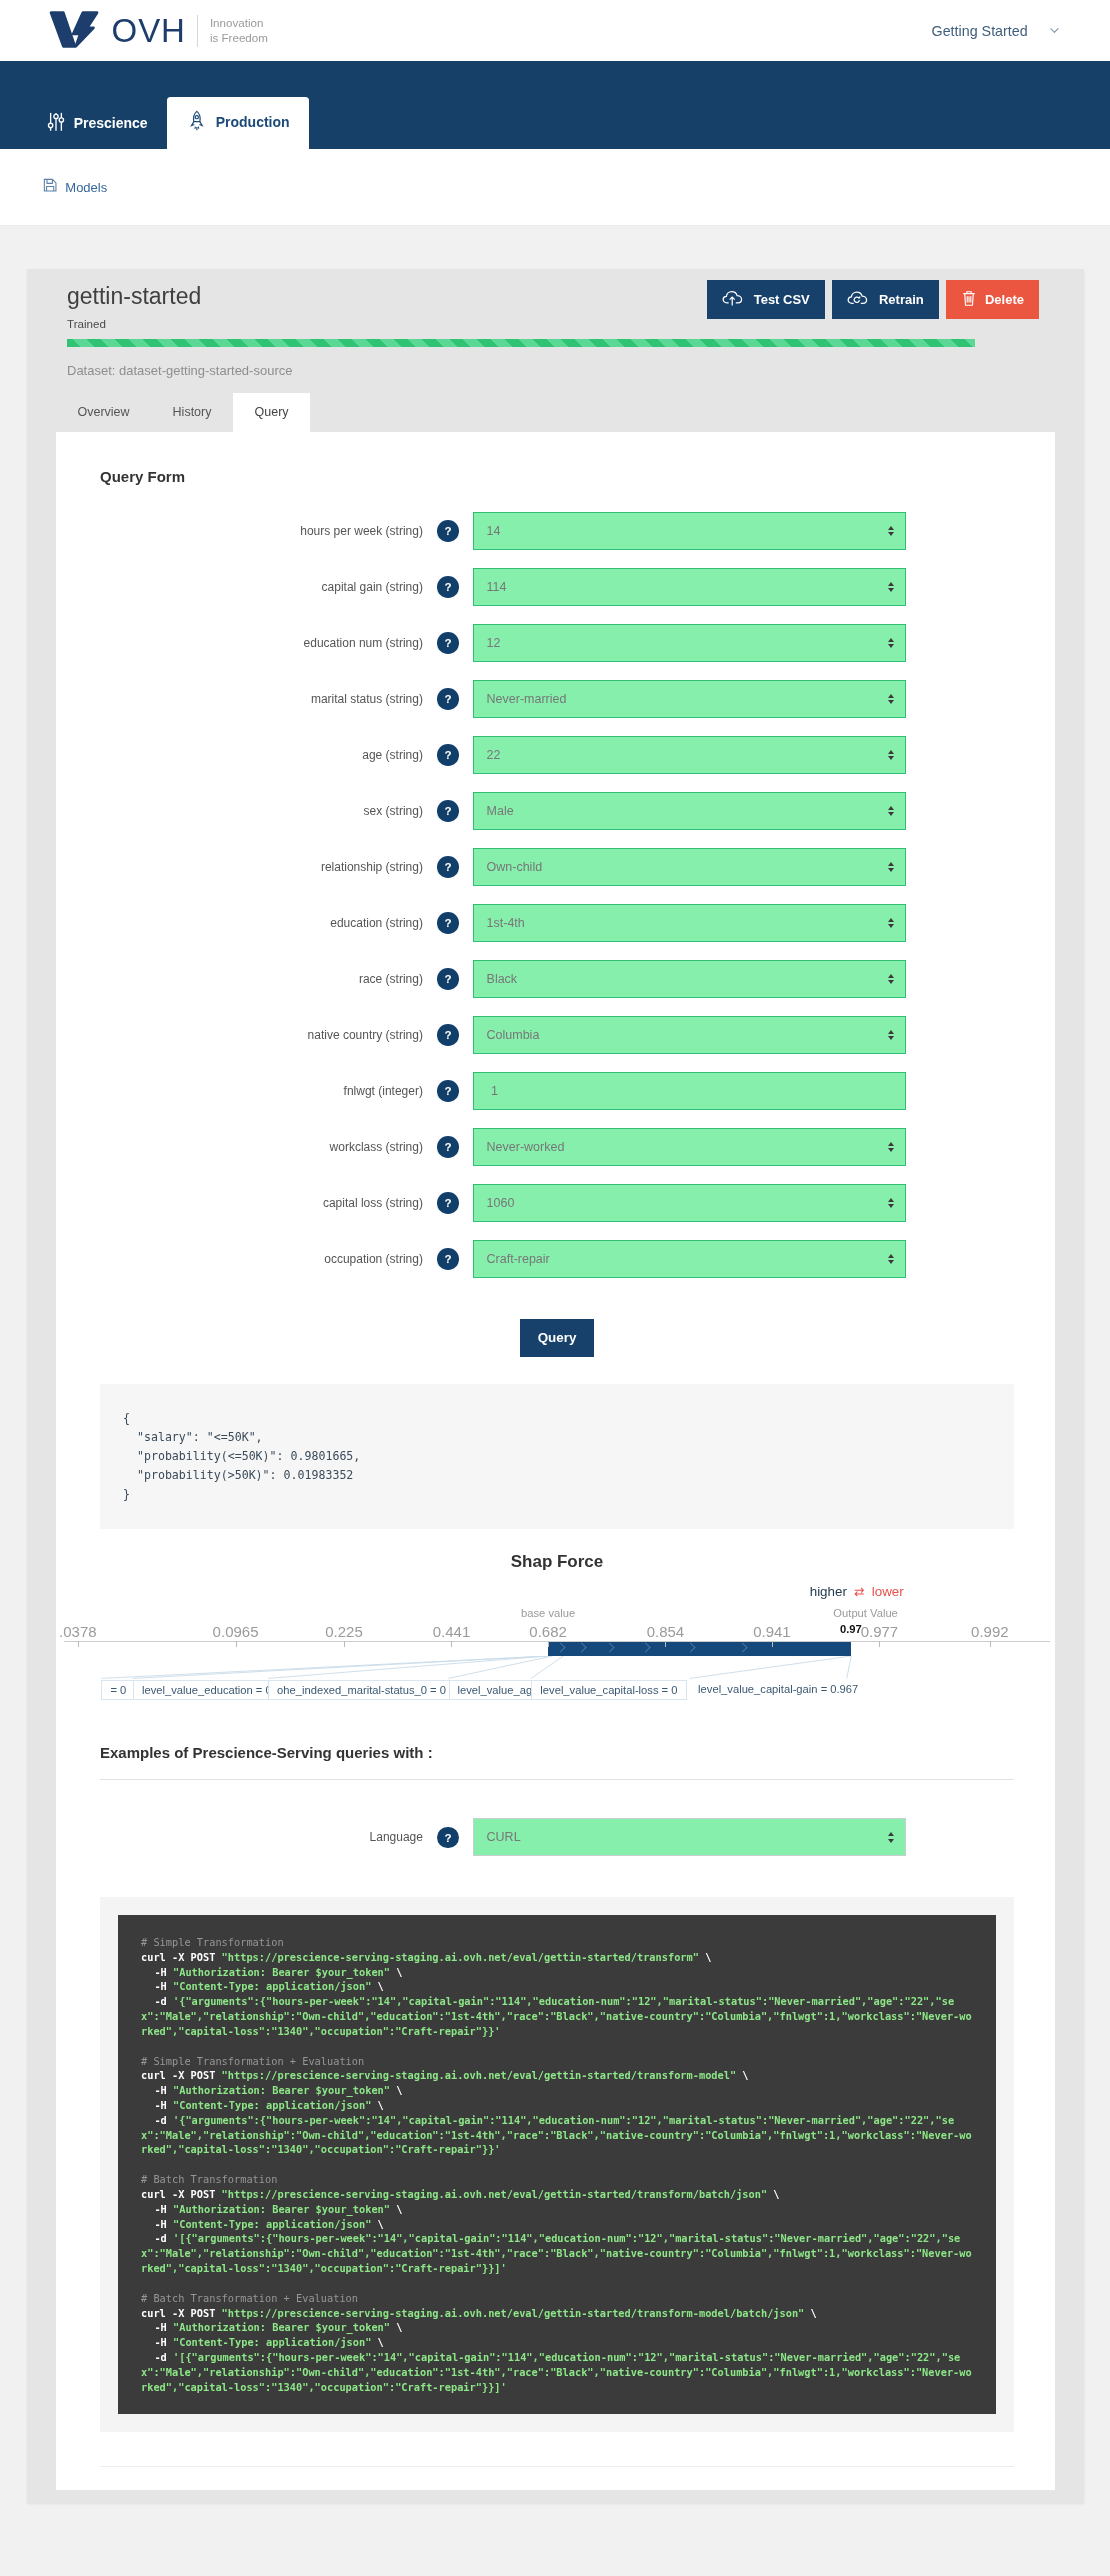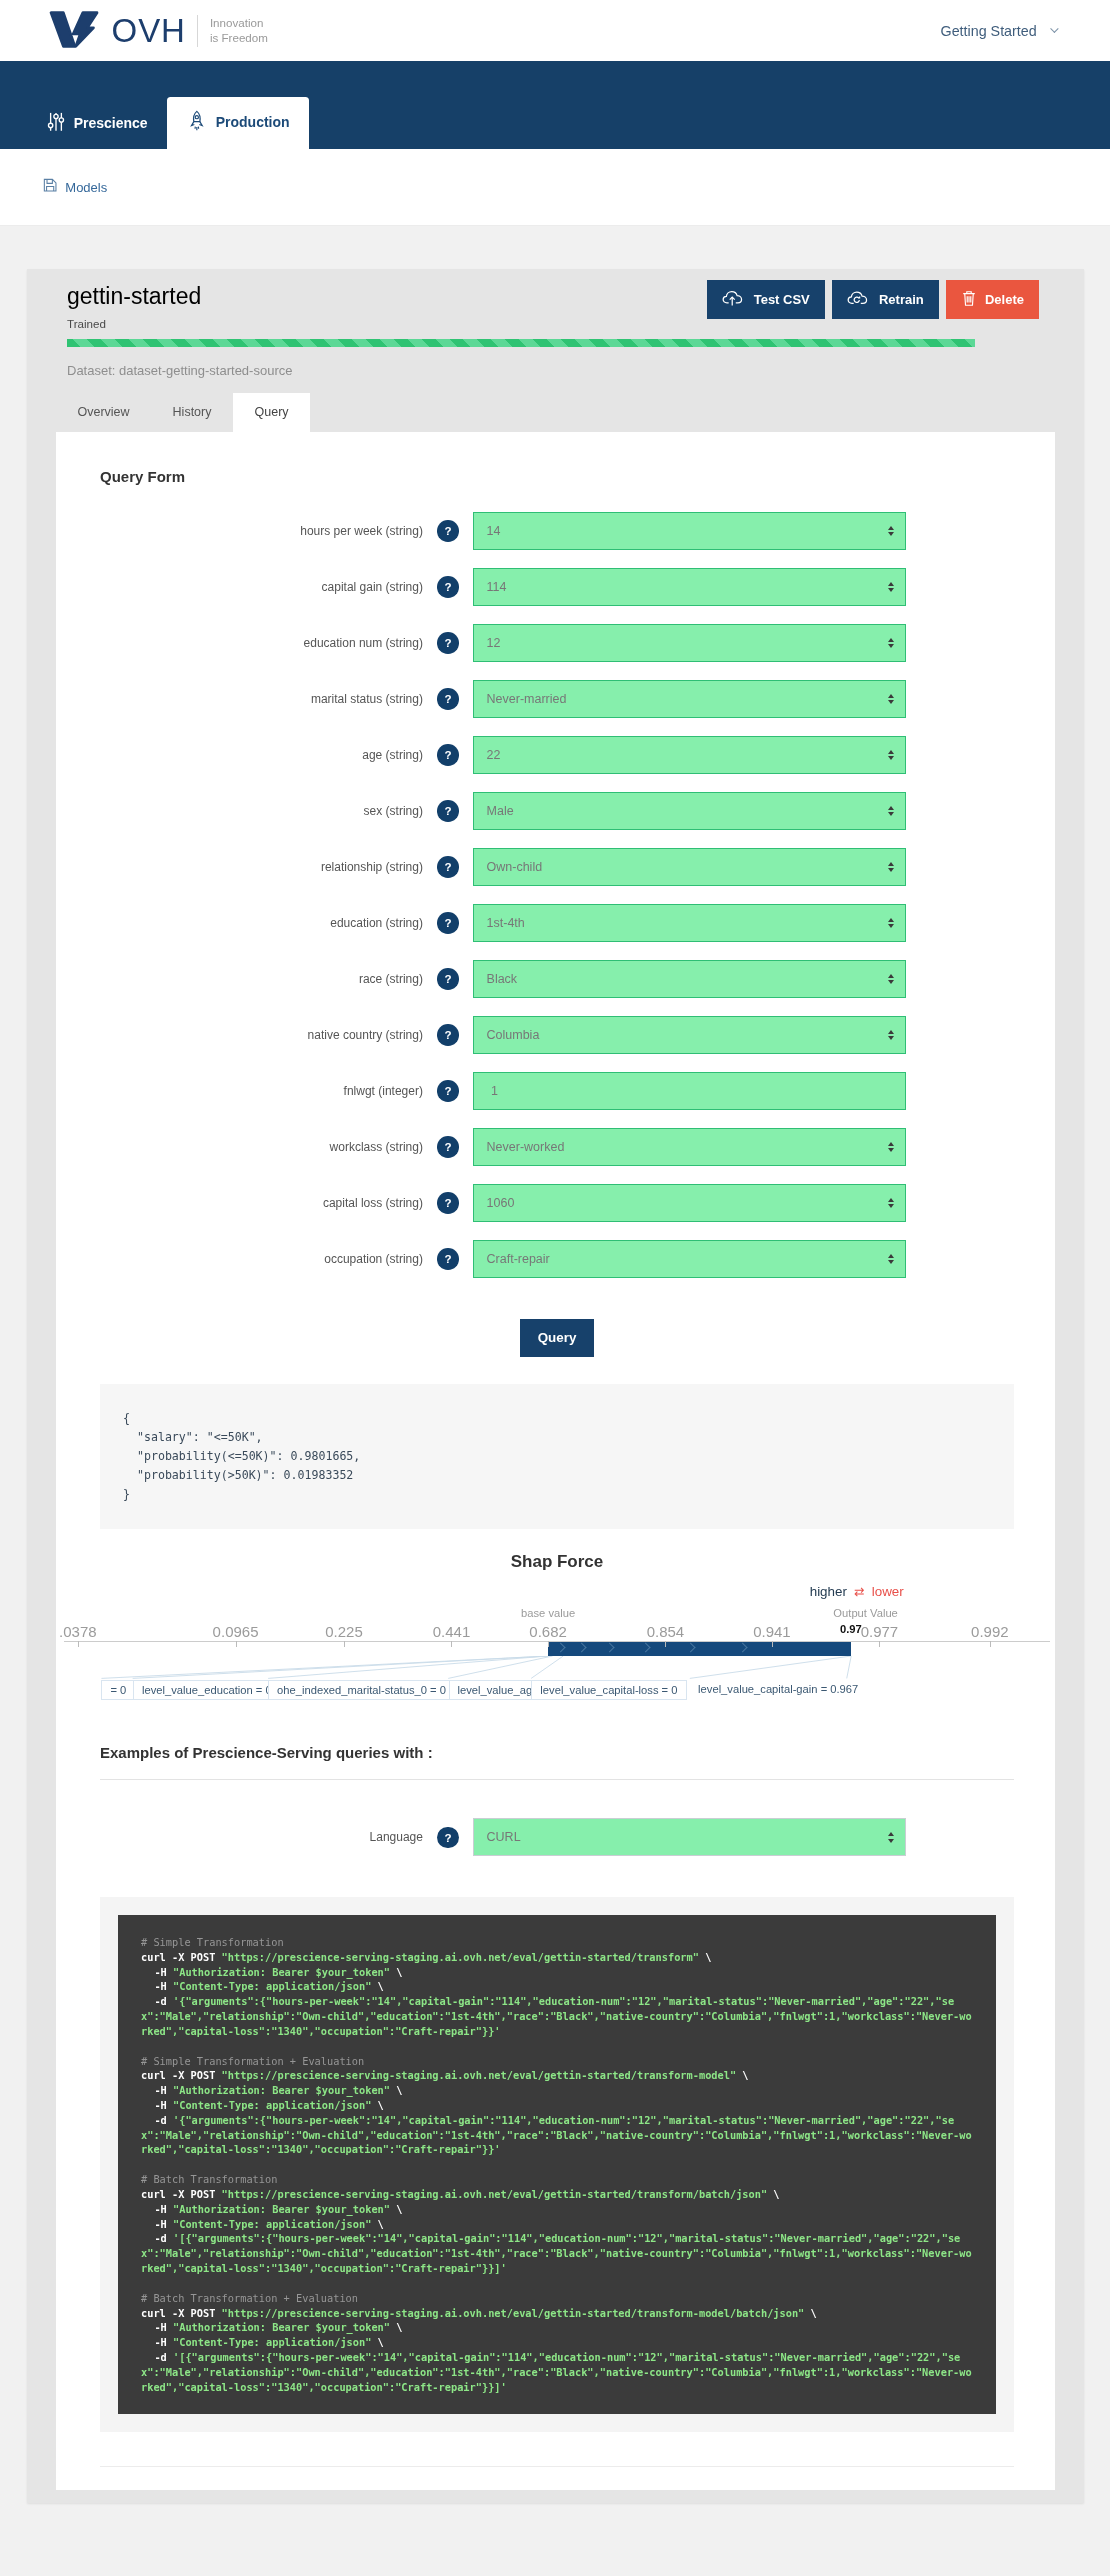--- a/index.html
+++ b/index.html
@@ -5,37 +5,37 @@
   * { margin:0; padding:0; box-sizing:border-box; }
   body { font-family:"Liberation Sans", sans-serif; background:#f1f1f1; }
   #viewport { width:1111px; height:2576px; position:relative; overflow:hidden; background:#f1f1f1; }
 
   
   .topbar { height:61px; background:#fff; display:flex; align-items:center; justify-content:space-between; padding:0 55px 0 48px; }
   .brand { display:flex; align-items:center; gap:11.6px; }
   .brand-word { font-size:33px; color:#1d3e6d; font-weight:500; letter-spacing:0.9px; line-height:1; }
   .brand-sep { width:0.9px; height:32px; background:#d7d7d7; }
   .brand-tagline { font-size:11.6px; color:#9a9a9a; line-height:1.25; }
-  .top-link { font-size:14.3px; color:#3f5d7c; display:flex; align-items:center; gap:13px; cursor:pointer; }
+  .top-link { font-size:14.3px; color:#3f5d7c; display:flex; align-items:center; gap:22px; cursor:pointer; }
   .caret-down { width:6.3px; height:6.3px; border-right:1.3px solid #7d93a8; border-bottom:1.3px solid #7d93a8; transform:rotate(45deg) translateY(-1.8px); }
 
   
   .nav-band { height:88px; background:#164068; position:relative; }
   .main-tabs { position:absolute; bottom:0; left:27px; display:flex; align-items:flex-end; }
   .main-tab { display:flex; align-items:center; gap:9px; padding:13.4px 19.7px 14.3px 19.7px; font-size:14px; font-weight:700; color:#fff; cursor:pointer; }
   .main-tab.active { background:#fff; color:#1c4a78; border-radius:3.6px 3.6px 0 0; }
 
   
   .crumb-strip { height:77px; background:#fff; display:flex; align-items:center; padding-left:43px; gap:8px; border-bottom:0.9px solid #ececec; }
   .crumb-link { font-size:13px; color:#35689a; cursor:pointer; }
 
   
   .card { margin:43px 27px 0 27px; background:#e5e5e5; padding-bottom:12.5px; position:relative; box-shadow:0 0.9px 1.8px rgba(0,0,0,.08); }
   .card-head { padding:14.3px 40px 0 40px; }
-  .model-name { font-size:23px; color:#000000; font-weight:400; }
+  .model-name { font-size:23px; color:#404040; font-weight:400; }
   .model-status { font-size:11.6px; color:#4a4a4a; margin-top:7.2px; }
   .progress { margin-top:9px; height:8px; width:908px; background:repeating-linear-gradient(45deg,#2fc373 0 9.8px,#5cd896 9.8px 19.7px); }
   .dataset-line { margin-top:16px; font-size:13px; color:#8e8e8e; padding-bottom:9px; }
   .head-actions { position:absolute; top:10.7px; right:45px; display:flex; gap:7.2px;border-radius:18px; }
   .btn { border:none; display:flex; align-items:center; gap:8px; background:#17416b; color:#fff; font-family:"Liberation Sans",sans-serif; font-size:13px; font-weight:700; padding:0 15px; height:39px; cursor:pointer; }
   .btn.danger { background:#ea563f; }
 
   .model-tabs { display:flex; padding-left:29px; margin-top:5.4px;align-items:flex-end; }
   .model-tab { padding:12.5px 21.5px; font-size:12.5px; color:#555; cursor:pointer; }
   .model-tab.active { background:#fff; color:#444; }

